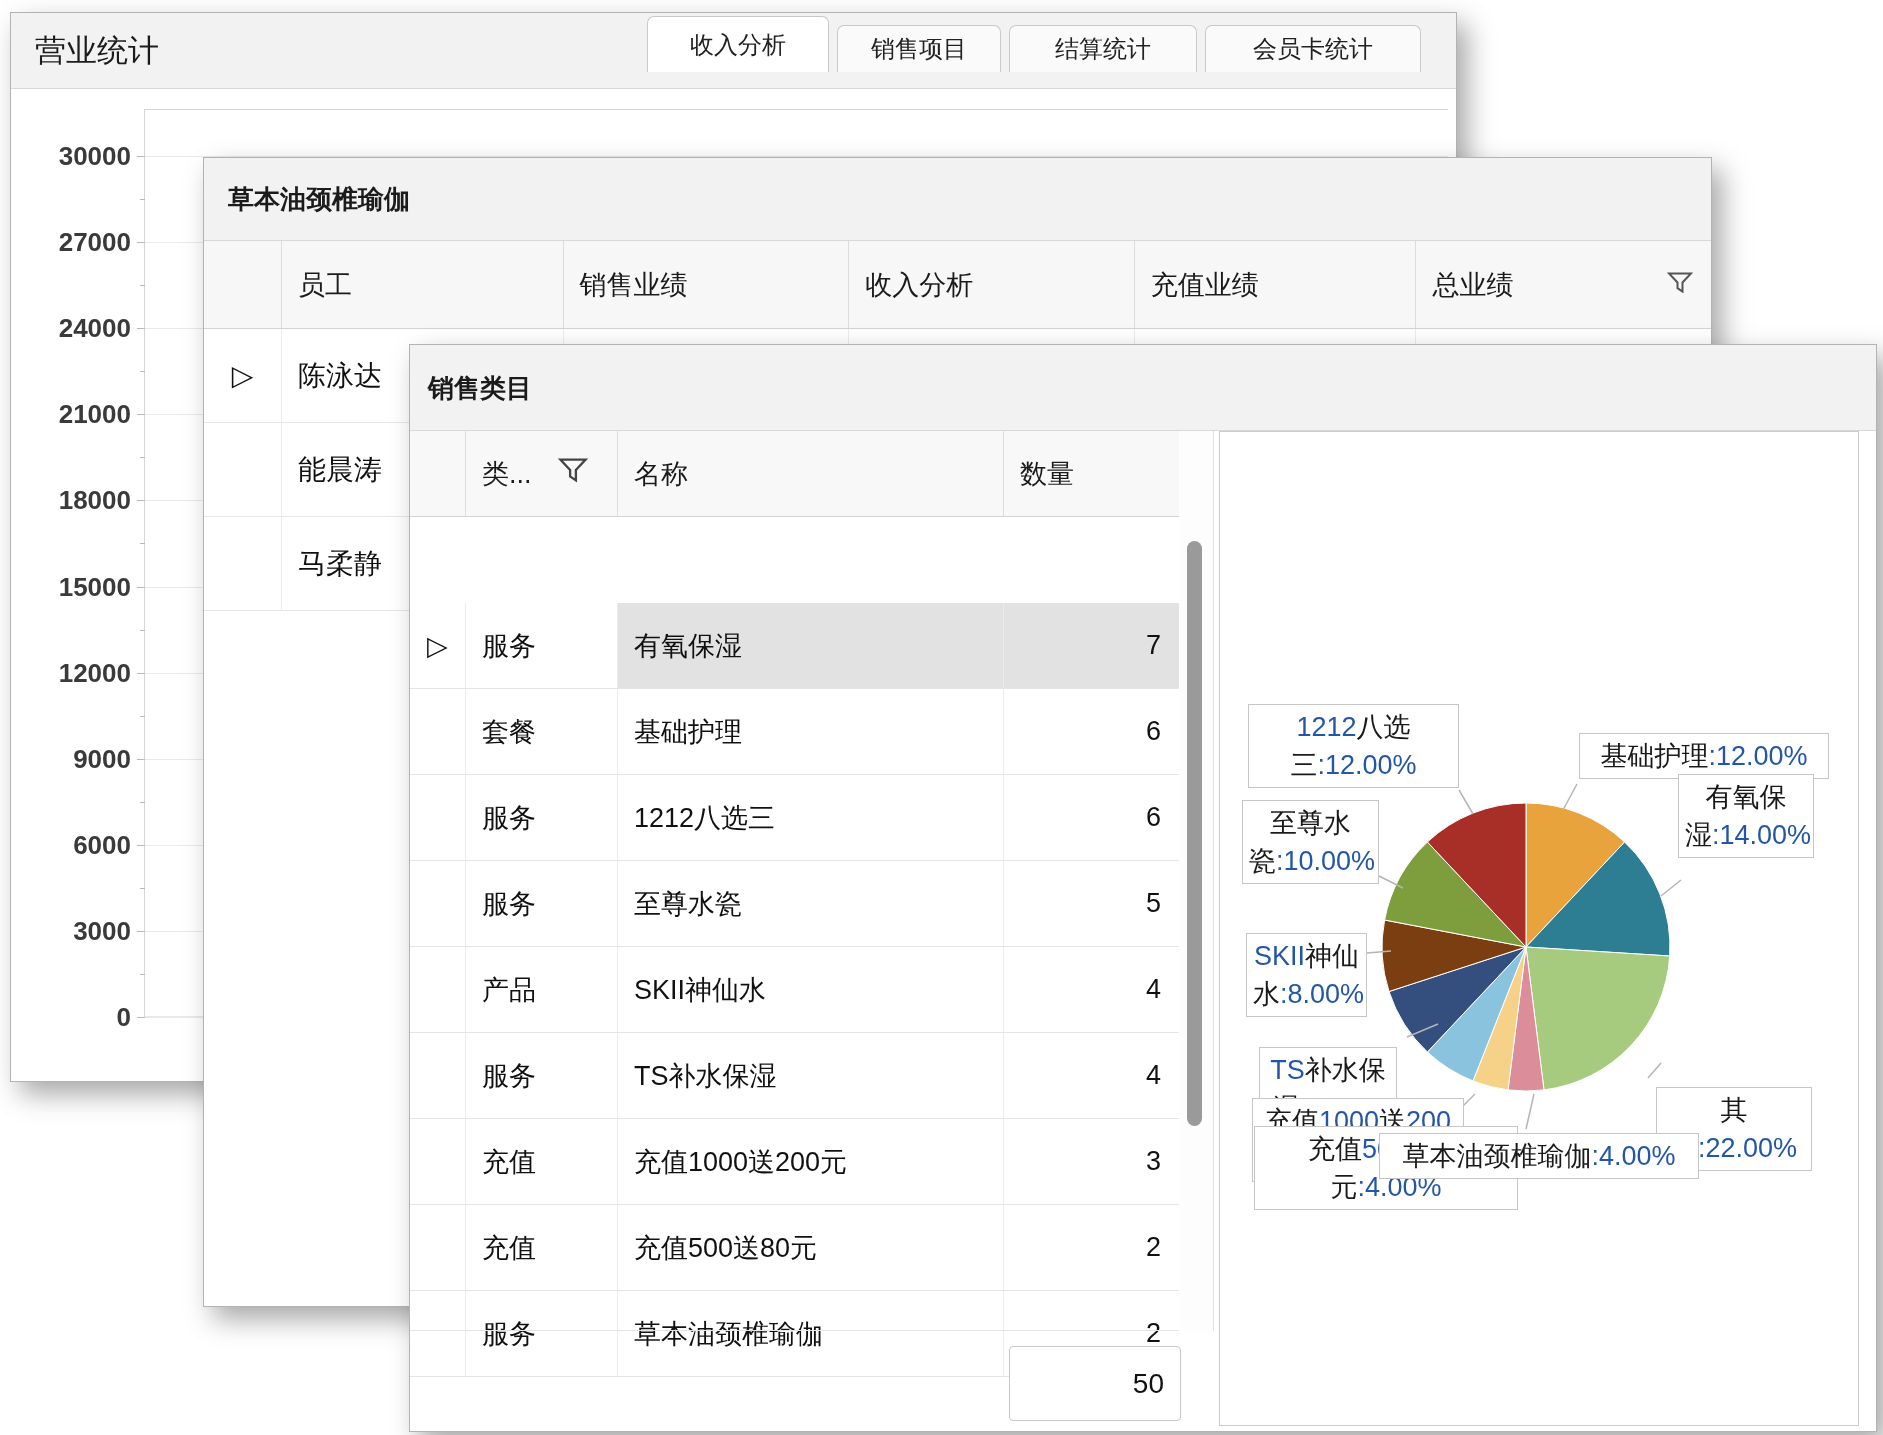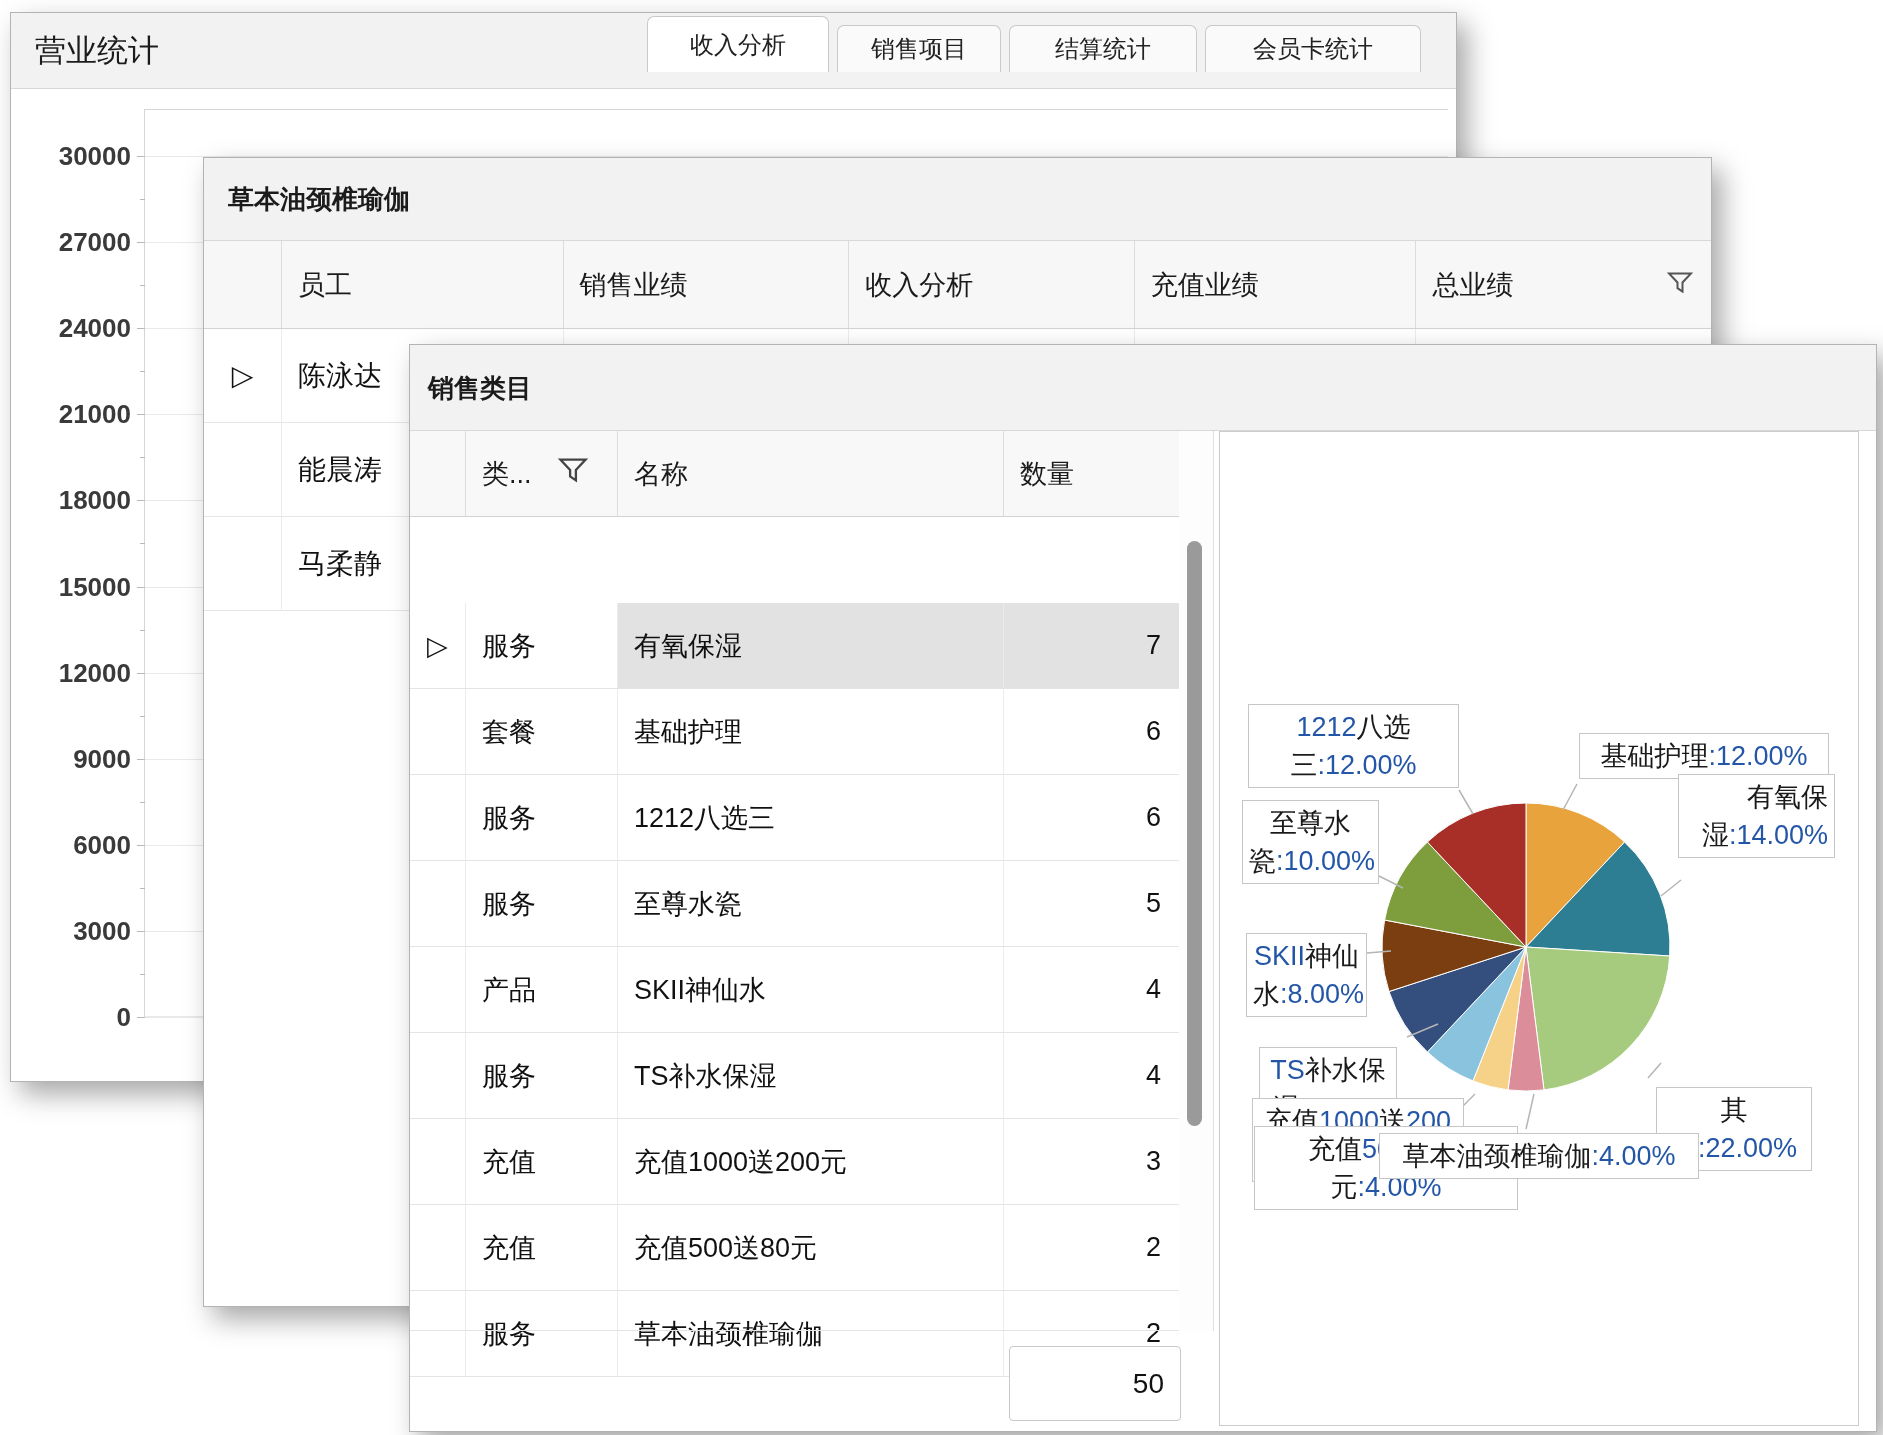--- a/index.html
+++ b/index.html
@@ -73,21 +73,21 @@
         border:1px solid #cccccc;}
   #pie-svg{position:absolute;left:0;top:0;}
   .callout{position:absolute;background:#fff;border:1px solid #c6c6c6;text-align:center;
         font-size:27px;line-height:38px;color:#1a1a1a;padding:3px 6px;z-index:2;}
   .callout .num{color:#2456a8;}
   #callout-4{z-index:2;} #callout-5{z-index:3;} #callout-6{z-index:4;}
   #callout-7{z-index:5;} #callout-8{z-index:6;} #callout-9{z-index:2;margin-top:28px;}
   #callout-0{left:28px;top:272px;width:211px;}
   #callout-1{left:359px;top:301px;width:250px;}
   #callout-2{left:22px;top:368px;width:137px;}
-  #callout-3{left:458px;top:342px;width:157px;text-align:right;}
+  #callout-3{left:458px;top:342px;width:136px;}
   #callout-4{left:26px;top:501px;width:121px;}
   #callout-5{left:39px;top:615px;width:138px;}
   #callout-6{left:32px;top:666px;width:212px;}
   #callout-7{left:34px;top:694px;width:264px;}
   #callout-8{left:159px;top:701px;width:320px;}
   #callout-9{left:436px;top:627px;width:156px;}
 </style>
 </head>
 <body>
 

